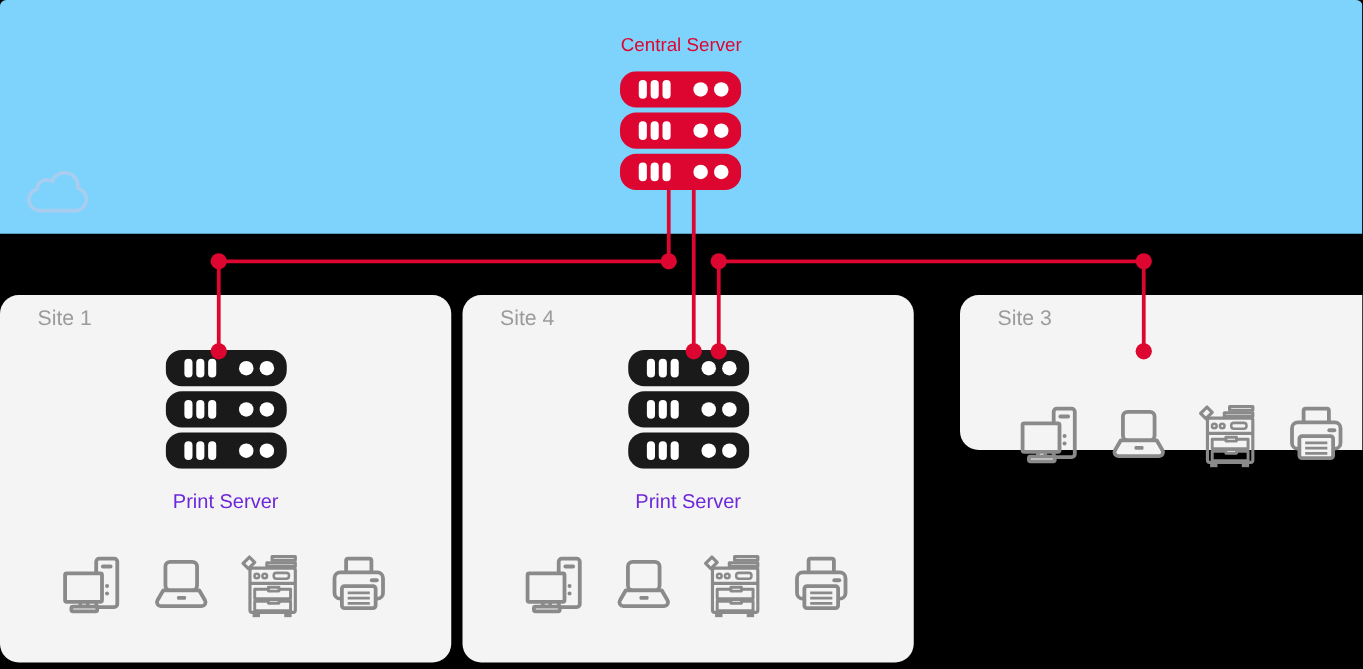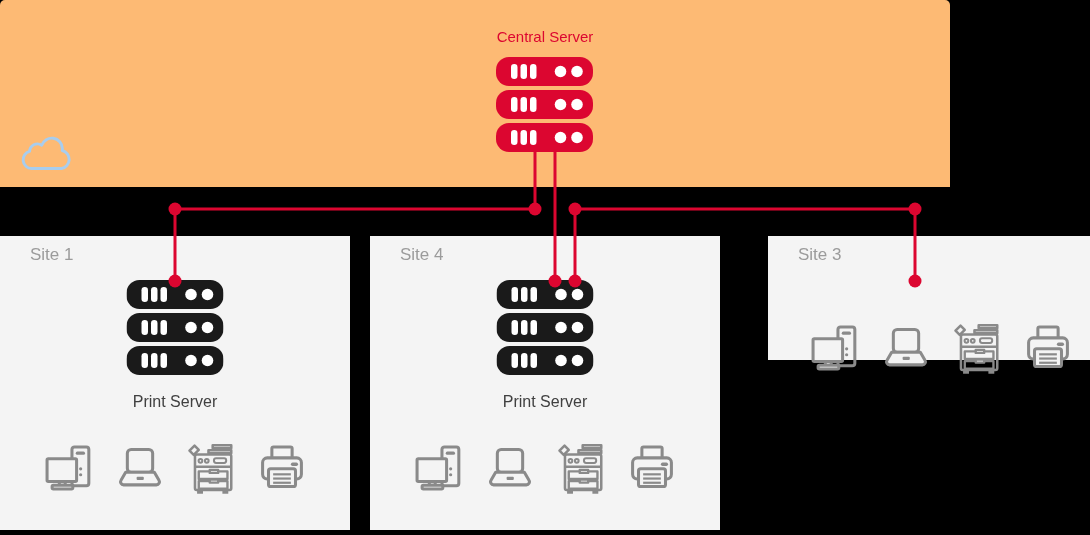--- a/index.html
+++ b/index.html
@@ -2,39 +2,39 @@
 <html><head>
 <meta charset="utf-8">
 <style>
   html,body{margin:0;padding:0;background:#000;}
   .stage{
     position:relative;width:1090px;height:535px;background:#000;overflow:hidden;
     font-family:"Liberation Sans","DejaVu Sans",sans-serif;
   }
   
   .cloud-band{
-    position:absolute;left:0;top:0;width:950px;height:187px;
-    background:#fdba74;border-radius:5px 5px 0 0;
+    position:absolute;left:0;top:0;width:1090px;height:187px;
+    background:#7dd3fc;border-radius:5px 5px 0 0;
   }
   .cloud-icon{position:absolute;left:18px;top:134px;width:58px;height:40px;color:#a8cdee;}
   .central-label{
     position:absolute;left:545px;top:28px;transform:translateX(-50%);
     font-size:15px;color:#dc0630;white-space:nowrap;
   }
   .central-server-svg{position:absolute;left:496px;top:57px;width:97px;height:95px;color:#dc0630;}
   
-  .card{position:absolute;background:#f4f4f4;border-radius:0;}
+  .card{position:absolute;background:#f4f4f4;border-radius:15px;padding-left:11px;}
   .card.site1{left:0;top:236px;width:350px;height:294px;}
   .card.site2{left:370px;top:236px;width:350px;height:294px;}
   .card.site3{left:740px;top:236px;width:346px;height:124px;margin-left:28px;}
   .site-label{position:absolute;left:30px;top:9px;font-size:17px;color:#9b9b9b;}
   .print-server-svg{position:absolute;left:50%;transform:translateX(-50%);top:44px;width:97px;height:95px;color:#1a1a1a;}
   .print-server-label{
     position:absolute;left:0;right:0;top:157px;text-align:center;
-    font-size:16px;color:#404040;
+    font-size:16px;color:#6d28d9;
   }
   .device-row{
     position:absolute;left:0;right:0;display:flex;justify-content:center;
     align-items:flex-end;gap:17px;
   }
   .site1 .device-row,.site2 .device-row{top:204px;}
   .site3 .device-row{top:84px;}
   .device{display:block;width:54px;height:56px;}
   .device svg{width:54px;height:56px;display:block;color:#8a8a8a;}
   

